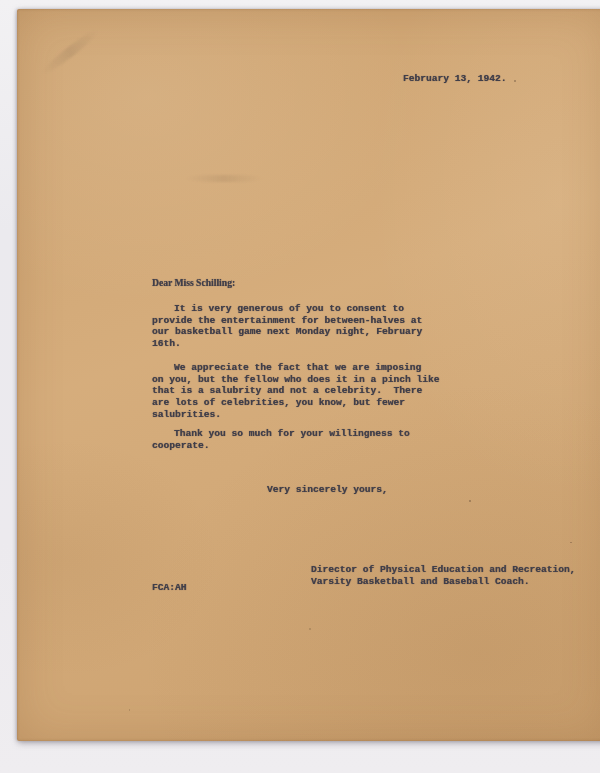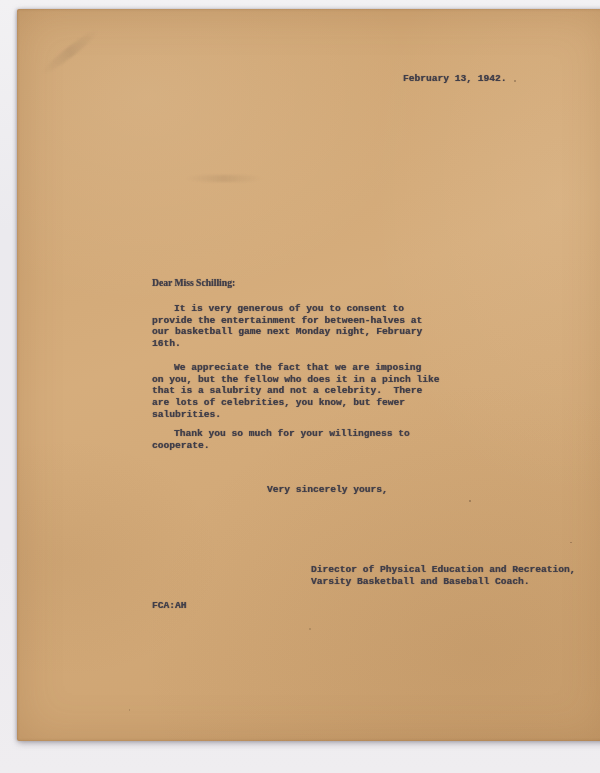--- a/index.html
+++ b/index.html
@@ -52,21 +52,21 @@
   }
   .date-line      { left: 386px; top: 64px; }
   .recipient      { left: 135px; top: 229px; }
   .salutation     { left: 135px; top: 269px; font-family: Liberation Serif, serif; }
   .para           { text-indent: 22px; }
   .para-1         { left: 135px; top: 294px; }
   .para-2         { left: 135px; top: 353px; }
   .para-3         { left: 135px; top: 419px; }
   .closing        { left: 250px; top: 475px; }
   .titles         { left: 250px; top: 555px; margin-left: 44px; }
-  .initials       { left: 135px; top: 591px; }
+  .initials       { left: 135px; top: 573px; }
 
   .smudge {
     position: absolute;
     pointer-events: none;
   }
   .smudge-pencil {
     left: 18px; top: 38px;
     width: 70px; height: 10px;
     background: linear-gradient(90deg, transparent, rgba(90,75,60,0.14), transparent);
     transform: rotate(-38deg);

